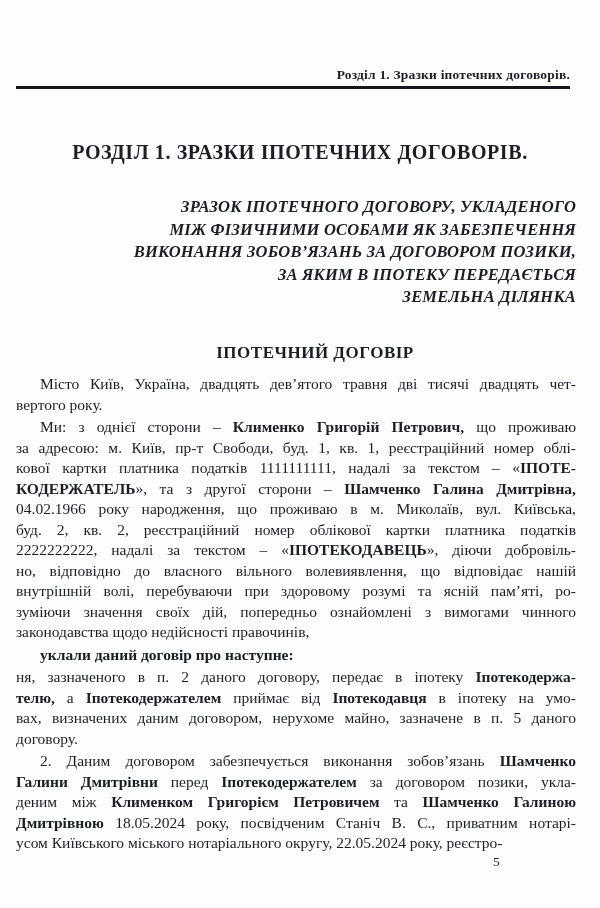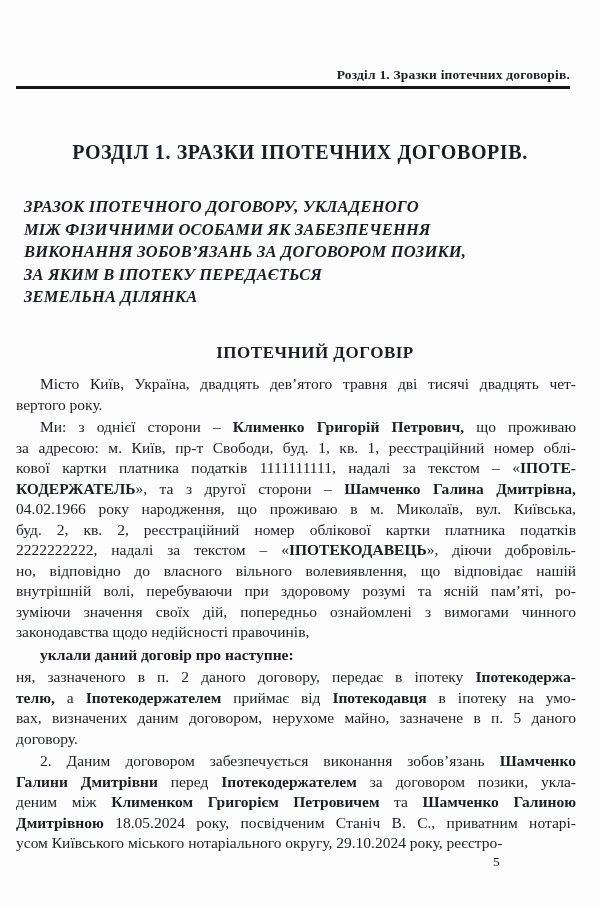--- a/index.html
+++ b/index.html
@@ -33,21 +33,21 @@
   
   .chapter-title{
     position:absolute;top:141px;left:0;right:0;
     text-align:center;
     font-size:20px;font-weight:bold;
     letter-spacing:0.6px;
   }
   
   .subtitle{
     position:absolute;top:196px;left:24px;right:24px;
-    text-align:left;
+    text-align:right;
     font-size:16.5px;font-weight:bold;font-style:italic;
     line-height:22.6px;
     letter-spacing:0.2px;
   }
   
   .section-heading{
     position:absolute;top:343px;left:0;right:0;
     text-align:center;
     font-size:17px;font-weight:bold;
     letter-spacing:0.5px;
@@ -120,19 +120,19 @@
         <div class="line"><span>ня, зазначеного в п. 2 даного договору, передає в іпотеку </span><span class="b">Іпотекодержа-</span></div>
         <div class="line"><span class="b">телю,</span><span> а </span><span class="b">Іпотекодержателем</span><span> приймає від </span><span class="b">Іпотекодавця</span><span> в іпотеку на умо-</span></div>
         <div class="line"><span>вах, визначених даним договором, нерухоме майно, зазначене в п. 5 даного</span></div>
         <div class="line last"><span>договору.</span></div>
       </div>
       <div class="para">
         <div class="line indent"><span>2. Даним договором забезпечується виконання зобов’язань </span><span class="b">Шамченко</span></div>
         <div class="line"><span class="b">Галини Дмитрівни</span><span> перед </span><span class="b">Іпотекодержателем</span><span> за договором позики, укла-</span></div>
         <div class="line"><span>деним між </span><span class="b">Клименком Григорієм Петровичем</span><span> та </span><span class="b">Шамченко Галиною</span></div>
         <div class="line"><span class="b">Дмитрівною</span><span> 18.05.2024 року, посвідченим Станіч В. С., приватним нотарі-</span></div>
-        <div class="line last"><span>усом Київського міського нотаріального округу, 29.10.2024 року, реєстро-</span></div>
+        <div class="line last"><span>усом Київського міського нотаріального округу, 22.05.2024 року, реєстро-</span></div>
       </div>
     </div>
 
   <div class="page-number">5</div>
 
 </div>
 
 </body></html>

